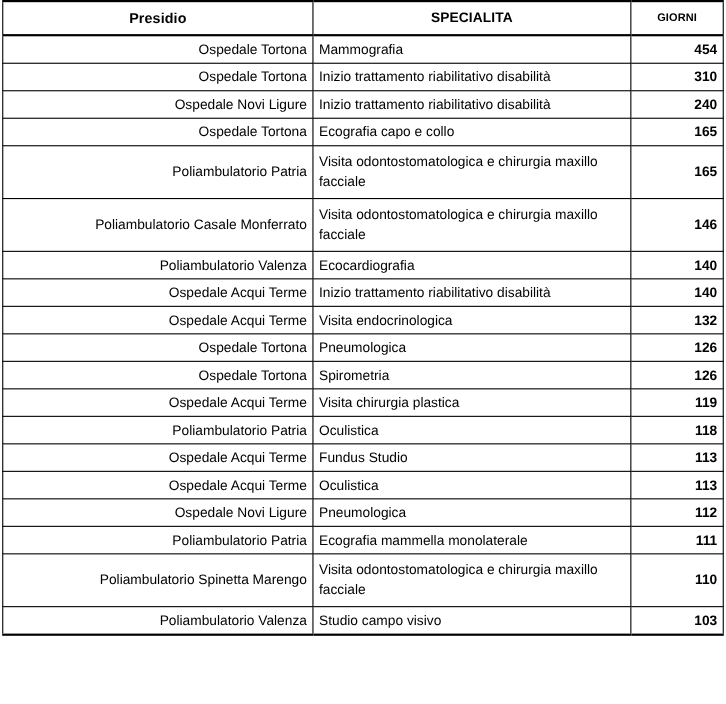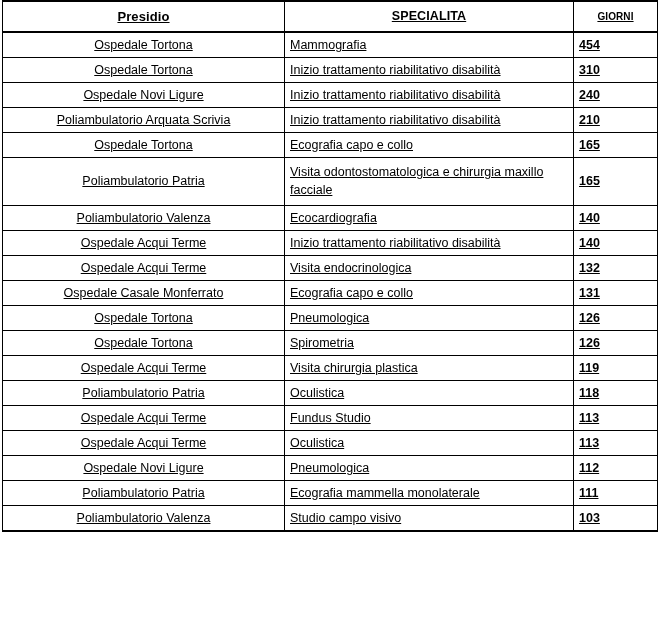--- a/index.html
+++ b/index.html
@@ -11,21 +11,20 @@
     width: 660px;
     height: 640px;
     overflow: hidden;
     font-family: "Liberation Sans", sans-serif;
   }
   #table-wrap {
     width: 660px;
     height: 472px;
     box-sizing: border-box;
     padding: 0 3px 14px 2px;
-    text-decoration: underline;
   }
   table.waitlist {
     width: 655px;
     border-collapse: collapse;
     table-layout: fixed;
     background: #ffffff;
   }
   table.waitlist col.c-presidio { width: 282px; }
   table.waitlist col.c-specialita { width: 289px; }
   table.waitlist col.c-giorni { width: 84px; }
@@ -50,28 +49,28 @@
     letter-spacing: 0.1px;
   }
   thead th.h-presidio { font-size: 13px; }
   thead th.h-specialita { font-size: 12.5px; }
   thead th.h-giorni { font-size: 10px; }
 
   table.waitlist tbody td {
     padding: 2px 5px;
   }
   td.cell-presidio {
-    text-align: center;
+    text-align: right;
     white-space: nowrap;
   }
   td.cell-specialita {
     text-align: left;
   }
   td.cell-giorni {
-    text-align: left;
+    text-align: right;
     font-weight: bold;
     padding-right: 6px;
   }
 
   tr.row-single td { height: 20px; }
   tr.row-double td { height: 43px; }
   tr.row-double td.cell-specialita { line-height: 1.42; }
 
   tbody tr:last-child td { border-bottom: 2px solid #000000; }
 </style>
@@ -102,53 +101,48 @@
           <td class="cell-presidio">Ospedale Tortona</td>
           <td class="cell-specialita">Inizio trattamento riabilitativo disabilità</td>
           <td class="cell-giorni">310</td>
         </tr>
         <tr class="row-single">
           <td class="cell-presidio">Ospedale Novi Ligure</td>
           <td class="cell-specialita">Inizio trattamento riabilitativo disabilità</td>
           <td class="cell-giorni">240</td>
         </tr>
         <tr class="row-single">
-          <td class="cell-presidio">Poliambulatorio Arquata Scrivia</td>
-          <td class="cell-specialita">Inizio trattamento riabilitativo disabilità</td>
-          <td class="cell-giorni">210</td>
-        </tr>
-        <tr class="row-single">
           <td class="cell-presidio">Ospedale Tortona</td>
           <td class="cell-specialita">Ecografia capo e collo</td>
           <td class="cell-giorni">165</td>
         </tr>
         <tr class="row-double">
           <td class="cell-presidio">Poliambulatorio Patria</td>
           <td class="cell-specialita">Visita odontostomatologica e chirurgia maxillo facciale</td>
           <td class="cell-giorni">165</td>
+        </tr>
+        <tr class="row-double">
+          <td class="cell-presidio">Poliambulatorio Casale Monferrato</td>
+          <td class="cell-specialita">Visita odontostomatologica e chirurgia maxillo facciale</td>
+          <td class="cell-giorni">146</td>
         </tr>
         <tr class="row-single">
           <td class="cell-presidio">Poliambulatorio Valenza</td>
           <td class="cell-specialita">Ecocardiografia</td>
           <td class="cell-giorni">140</td>
         </tr>
         <tr class="row-single">
           <td class="cell-presidio">Ospedale Acqui Terme</td>
           <td class="cell-specialita">Inizio trattamento riabilitativo disabilità</td>
           <td class="cell-giorni">140</td>
         </tr>
         <tr class="row-single">
           <td class="cell-presidio">Ospedale Acqui Terme</td>
           <td class="cell-specialita">Visita endocrinologica</td>
           <td class="cell-giorni">132</td>
-        </tr>
-        <tr class="row-single">
-          <td class="cell-presidio">Ospedale Casale Monferrato</td>
-          <td class="cell-specialita">Ecografia capo e collo</td>
-          <td class="cell-giorni">131</td>
         </tr>
         <tr class="row-single">
           <td class="cell-presidio">Ospedale Tortona</td>
           <td class="cell-specialita">Pneumologica</td>
           <td class="cell-giorni">126</td>
         </tr>
         <tr class="row-single">
           <td class="cell-presidio">Ospedale Tortona</td>
           <td class="cell-specialita">Spirometria</td>
           <td class="cell-giorni">126</td>
@@ -176,20 +170,25 @@
         <tr class="row-single">
           <td class="cell-presidio">Ospedale Novi Ligure</td>
           <td class="cell-specialita">Pneumologica</td>
           <td class="cell-giorni">112</td>
         </tr>
         <tr class="row-single">
           <td class="cell-presidio">Poliambulatorio Patria</td>
           <td class="cell-specialita">Ecografia mammella monolaterale</td>
           <td class="cell-giorni">111</td>
         </tr>
+        <tr class="row-double">
+          <td class="cell-presidio">Poliambulatorio Spinetta Marengo</td>
+          <td class="cell-specialita">Visita odontostomatologica e chirurgia maxillo facciale</td>
+          <td class="cell-giorni">110</td>
+        </tr>
         <tr class="row-single">
           <td class="cell-presidio">Poliambulatorio Valenza</td>
           <td class="cell-specialita">Studio campo visivo</td>
           <td class="cell-giorni">103</td>
         </tr>
       </tbody>
   </table>
 </div>
 
 </body></html>

